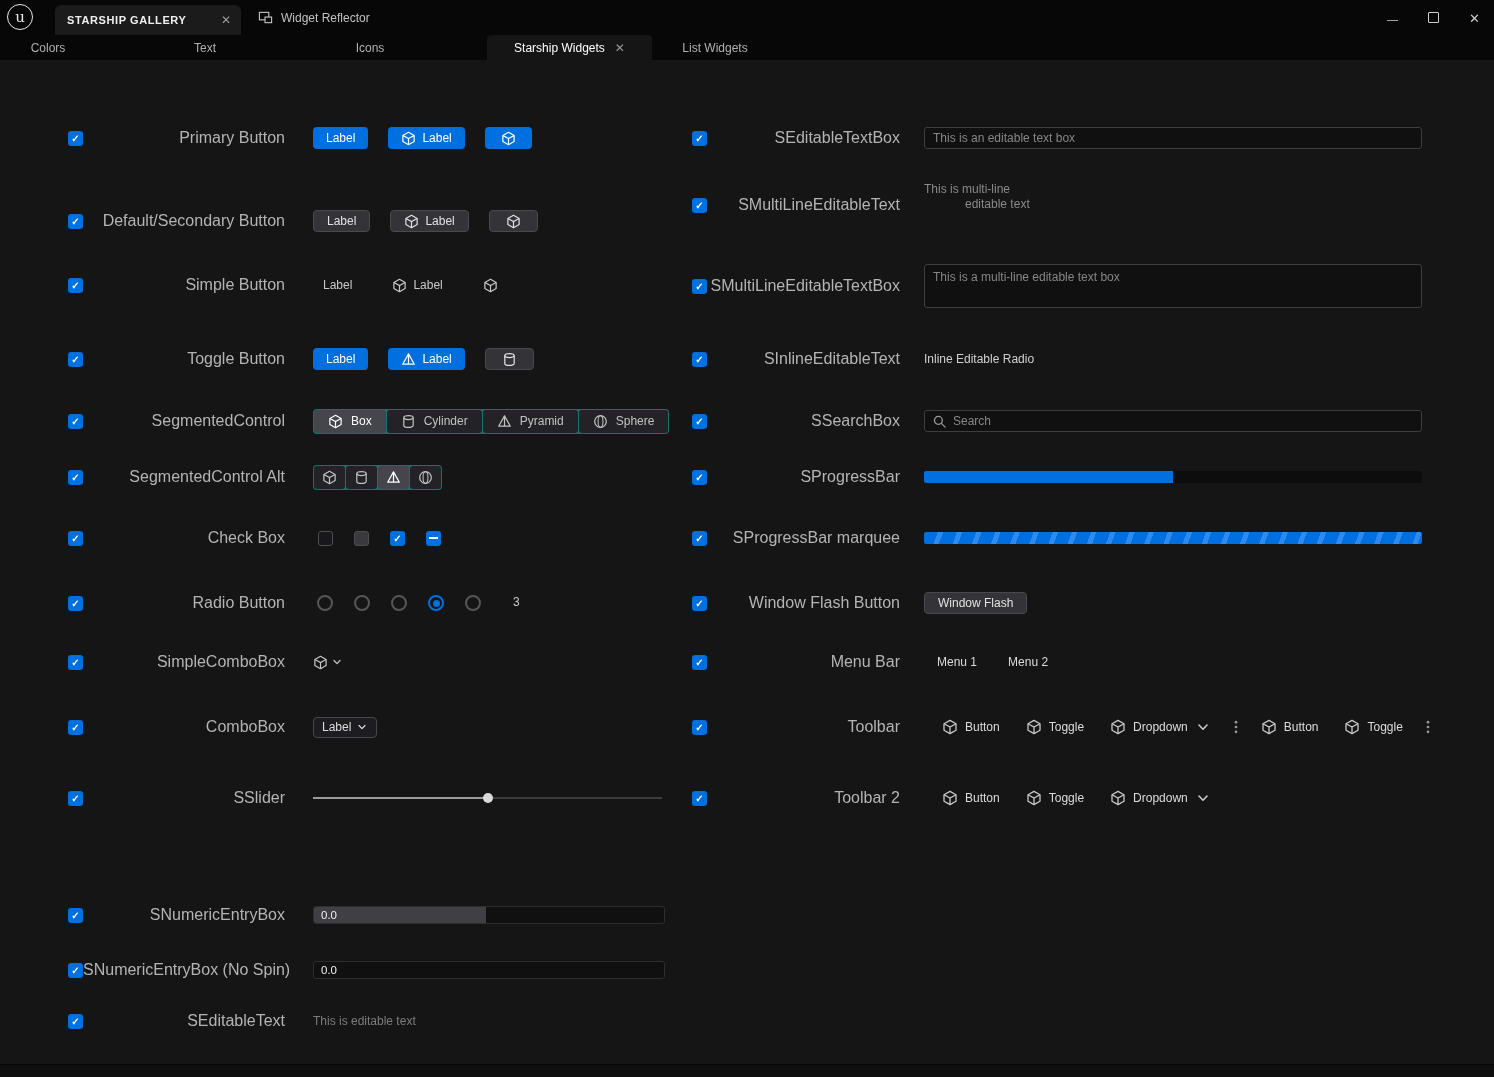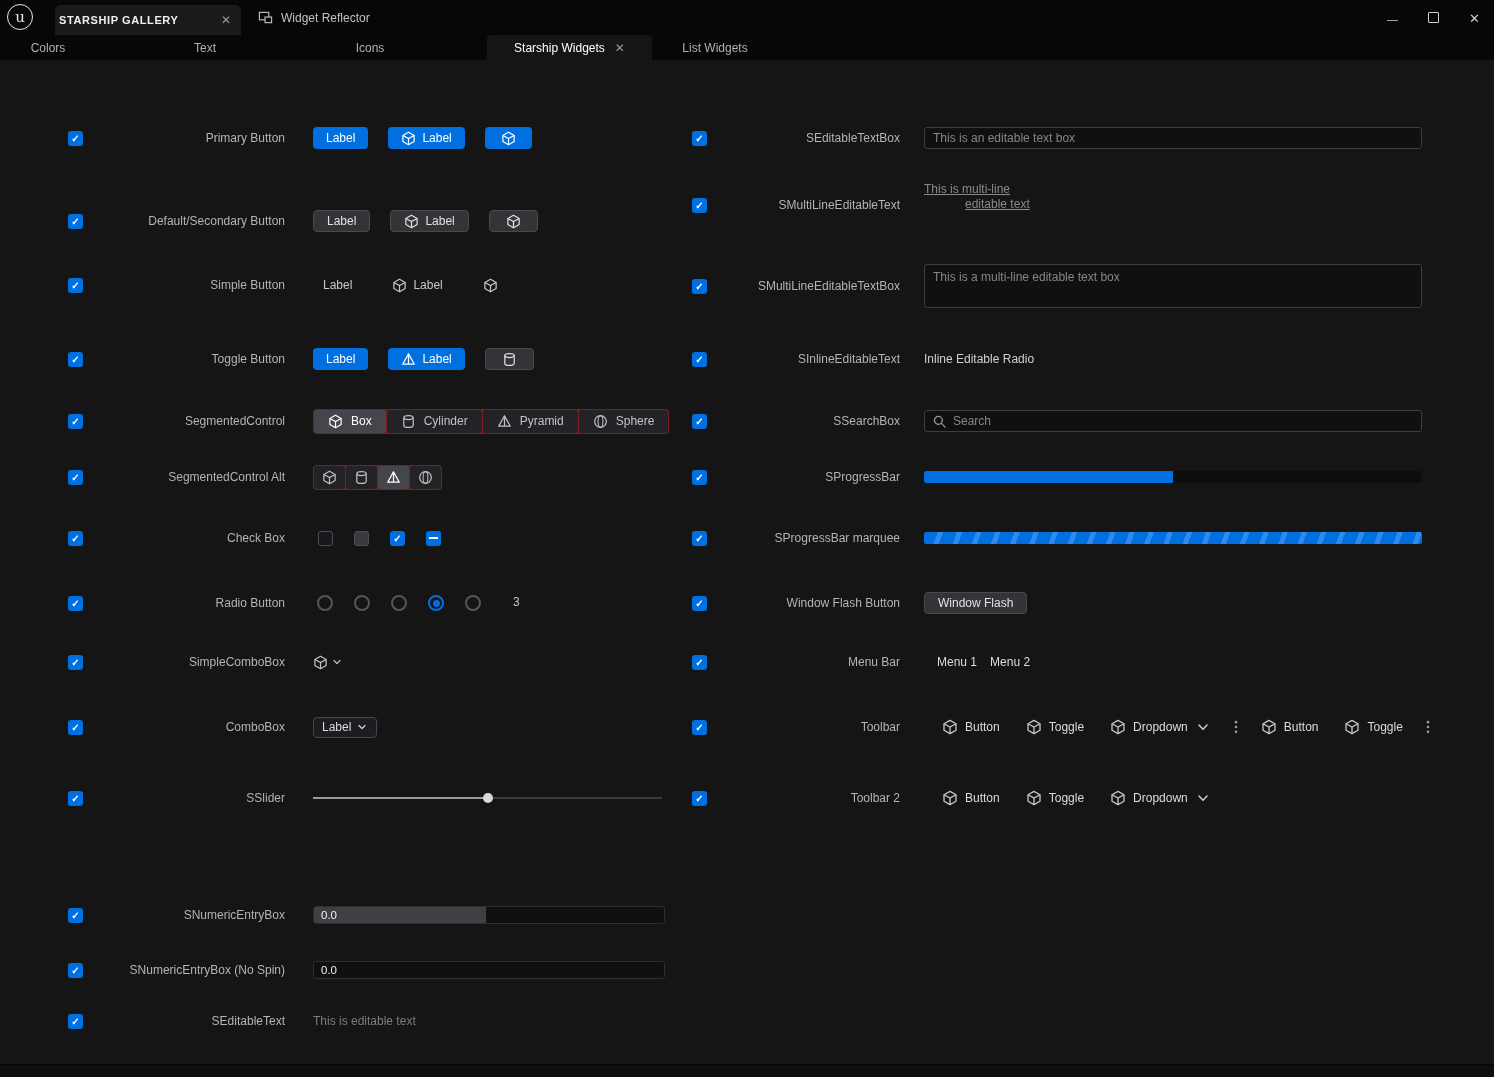--- a/index.html
+++ b/index.html
@@ -4,21 +4,21 @@
 <style>
   * { margin:0; padding:0; box-sizing:border-box; }
   html,body { width:1494px; height:1077px; background:#151515; font-family:"Liberation Sans", sans-serif; overflow:hidden; }
   #app { position:relative; width:1494px; height:1077px; background:#151515; }
 
   
   #titlebar { position:absolute; top:0; left:0; width:100%; height:35px; background:#070707; }
   #logo { position:absolute; left:7px; top:4px; width:26px; height:26px; border:1.5px solid #e8e8e8; border-radius:50%;
           color:#e8e8e8; display:flex; align-items:center; justify-content:center; font-size:15px; font-family:"DejaVu Serif", serif; }
   #gallery-tab { position:absolute; left:55px; top:5px; width:186px; height:30px; background:#1b1b1b; border-radius:6px 6px 0 0;
-          display:flex; align-items:center; padding:0 10px 0 4px; }
+          display:flex; align-items:center; padding:0 10px 0 12px; }
   #gallery-tab .tab-title { flex:1; color:#efefef; font-size:11px; font-weight:bold; letter-spacing:.6px; white-space:nowrap; }
   .close-x { color:#9a9a9a; font-size:12px; line-height:1; }
   .close-x::after { content:"✕"; }
   #reflector-tab { position:absolute; left:258px; top:0; height:35px; display:flex; align-items:center; gap:8px; color:#c2c2c2; font-size:12px; }
   #winbtns { position:absolute; right:14px; top:0; height:35px; display:flex; align-items:center; gap:30px; color:#cfcfcf; }
   .win-min::after { content:"—"; font-size:11px; }
   .win-max { width:11px; height:11px; border:1.2px solid #cfcfcf; border-radius:1px; }
   .win-close::after { content:"✕"; font-size:13px; }
 
   
@@ -30,40 +30,40 @@
   .row { position:absolute; display:flex; align-items:center; height:24px; }
   .row-l { left:68px; }
   .row-r { left:692px; }
   .cb { flex:0 0 15px; width:15px; height:15px; border-radius:3px; position:relative; }
   .cb.on { background:#0070e0; }
   .cb.on::after { content:"✓"; position:absolute; inset:0; display:flex; align-items:center; justify-content:center; color:#fff; font-size:10px; font-weight:bold; }
   .cb.off { background:#18181c; border:1px solid #4e4e52; }
   .cb.off2 { background:#3a3a3e; border:1px solid #4e4e52; }
   .cb.ind { background:#0070e0; }
   .cb.ind::after { content:""; position:absolute; left:3px; right:3px; top:6.5px; height:2px; background:#fff; }
-  .rlabel { font-size:12px; color:#b4b4b4; text-align:right; white-space:nowrap; flex:0 0 auto; }
+  .rlabel { font-size:16px; color:#b4b4b4; text-align:right; white-space:nowrap; flex:0 0 auto; }
   .row-l .rlabel { width:230px; padding-right:28px; }
   .row-r .rlabel { width:217px; padding-right:24px; }
   .rwidget { display:flex; align-items:flex-start; }
   .gap20 { gap:20px; }
   .gap21 { gap:21px; }
 
   .ic { width:15px; height:15px; flex:0 0 auto; }
   .ic-sm { width:12px; height:12px; }
 
   
   .btn { display:inline-flex; align-items:center; justify-content:center; gap:6px; height:22px; padding:0 13px;
          border-radius:4px; font-size:12px; white-space:nowrap; }
   .btn-blue { background:#0070e0; color:#fff; }
   .btn-dark { background:#333338; border:1px solid #4a4a4e; color:#e2e2e2; }
   .btn-plain { color:#c9c9c9; padding:0 10px; }
   .btn-iconly { padding:0 16px; }
 
   
-  .segctl { display:flex; align-items:stretch; height:25px; background:#7f1d1d; border-radius:4px; padding:1px; gap:1px; }
+  .segctl { display:flex; align-items:stretch; height:25px; background:#0f766e; border-radius:4px; padding:1px; gap:1px; }
   .seg { display:flex; align-items:center; gap:8px; padding:0 14px; font-size:12px; color:#c2c2c2; background:#232327; border-radius:3px; }
   .seg.sel { background:#45454c; color:#fff; }
   .segctl-alt .seg { padding:0 8px; }
 
   
   .radio { width:16px; height:16px; border-radius:50%; border:2px solid #565656; position:relative; flex:0 0 auto; }
   .radio.sel { border-color:#0070e0; }
   .radio.sel::after { content:""; position:absolute; inset:2.5px; border-radius:50%; background:#0070e0; }
   .radio-count { font-size:12px; color:#c9c9c9; margin-left:11px; }
 
@@ -84,32 +84,32 @@
   .spinval { position:absolute; left:7px; top:0; bottom:0; display:flex; align-items:center; font-size:11.5px; color:#f0f0f0; }
 
   
   .tbox-input { width:498px; height:22px; background:#101010; border:1px solid #3e3e3e; border-radius:3px; padding:0 8px; font-size:12px; color:#cfcfcf; }
   input::placeholder, textarea::placeholder { color:#868686; opacity:1; }
   .tbox-multi { width:498px; height:44px; background:#101010; border:1px solid #3e3e3e; border-radius:3px; padding:5px 8px; font-size:12px; color:#cfcfcf; resize:none; }
   .searchbox { display:flex; align-items:center; gap:6px; width:498px; height:22px; background:#101010; border:1px solid #3e3e3e; border-radius:3px; padding:0 7px; color:#9a9a9a; }
   .searchbox input { flex:1; background:transparent; border:none; font-size:12px; color:#cfcfcf; }
   input, textarea { font-family:inherit; outline:none; }
 
-  .mltext { margin-top:-16px; font-size:12px; color:#8a8a8a; line-height:15px;text-decoration:underline; }
+  .mltext { margin-top:-16px; font-size:12px; color:#8a8a8a; line-height:15px; }
   .mltext .ml2 { margin-left:41px; }
   .hint-text { font-size:12px; color:#7d7d7d; }
   .plain-text { font-size:12px; color:#d0d0d0; }
 
   
   .pbar { position:relative; width:498px; height:12px; background:#0d0d0d; border-radius:2px; overflow:hidden; }
   .pfill { position:absolute; left:0; top:0; bottom:0; background:#0070e0; }
   .pfill.stripes { background:repeating-linear-gradient(110deg, #0070e0 0 13px, #2e8aec 13px 18px); }
 
   
-  .menubar { gap:13px; padding-left:13px; }
+  .menubar { gap:31px; padding-left:13px; }
   .menu-item { font-size:12px; color:#dcdcdc; }
   .titem { display:flex; align-items:center; gap:7px; color:#dcdcdc; font-size:12px; padding:0 13px; }
   .titem .ic { width:16px; height:16px; color:#c9c9c9; }
   .tsep { width:16px; height:16px; color:#9a9a9a; margin:0 4px; }
 
   #statusbar { position:absolute; bottom:0; left:0; right:0; height:13px; background:#0e0e0e; border-top:1px solid #060606; }
 
   #svgdefs { position:absolute; width:0; height:0; overflow:hidden; }
 </style>
 </head>

